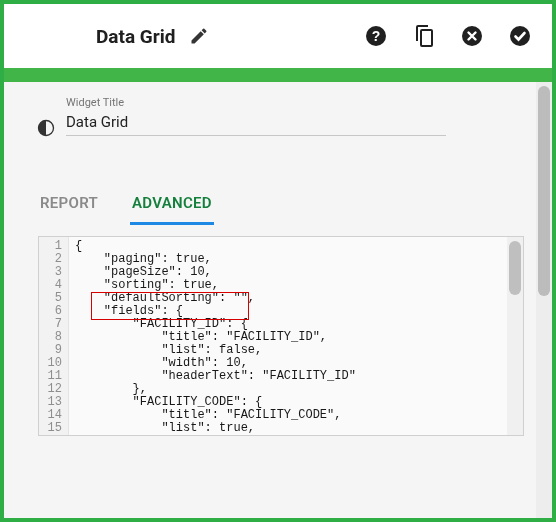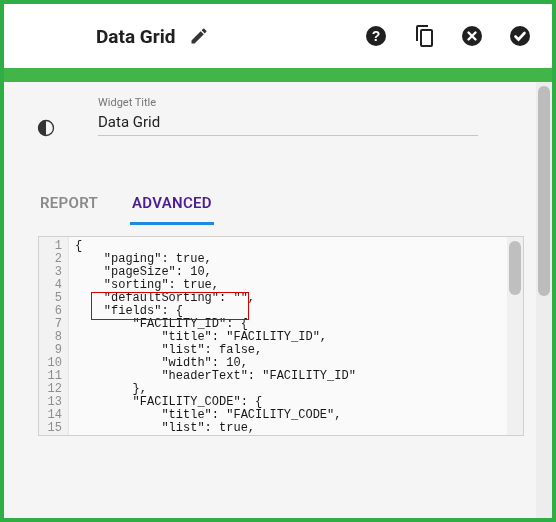--- a/index.html
+++ b/index.html
@@ -23,35 +23,35 @@
   .header-spacer { flex: 1; }
   .header-icons { display: flex; gap: 24px; align-items: center; }
   .header-icons .hicon { width: 24px; height: 24px; cursor: pointer; color: #202020; }
 
   .greenbar { height: 14px; background: #42b549; width: 100%; }
 
   .content { padding: 14px 34px 0 34px; position: relative; height: calc(100% - 64px - 14px); overflow: hidden; }
 
   .theme-icon { position: absolute; left: 32px; top: 36px; width: 20px; height: 20px; color: #333; }
 
-  .wt-block { margin-left: 60px; width: 380px; border-bottom: 1px solid #c7c7c7; padding-bottom: 2px; }
+  .wt-block { margin-left: 28px; width: 380px; border-bottom: 1px solid #c7c7c7; padding-bottom: 2px; }
   .wt-label { font-size: 11px; color: #757575; }
   .wt-input {
     border: none; outline: none; background: transparent;
     font-size: 15px; color: #222; width: 100%; padding: 4px 0 2px 0;
     font-family: inherit;
   }
 
   .tabs { display: flex; gap: 30px; margin-top: 48px; margin-left: 0; border-bottom: 1px solid transparent; }
   .tab {
     font-size: 15px; font-weight: 600; letter-spacing: 0.3px;
     color: #8a8a8a; padding: 10px 2px; cursor: pointer;
     border-bottom: 3px solid transparent;
   }
-  .tab.active { color: #4c1d95; border-bottom-color: #1e88e5; }
+  .tab.active { color: #15803d; border-bottom-color: #1e88e5; }
 
   .editor-wrap {
     margin-top: 10px;
     border: 1px solid #d0d0d0;
     background: #fafafa;
     height: 200px;
     width: 486px;
     position: relative;
     overflow: hidden;
   }

